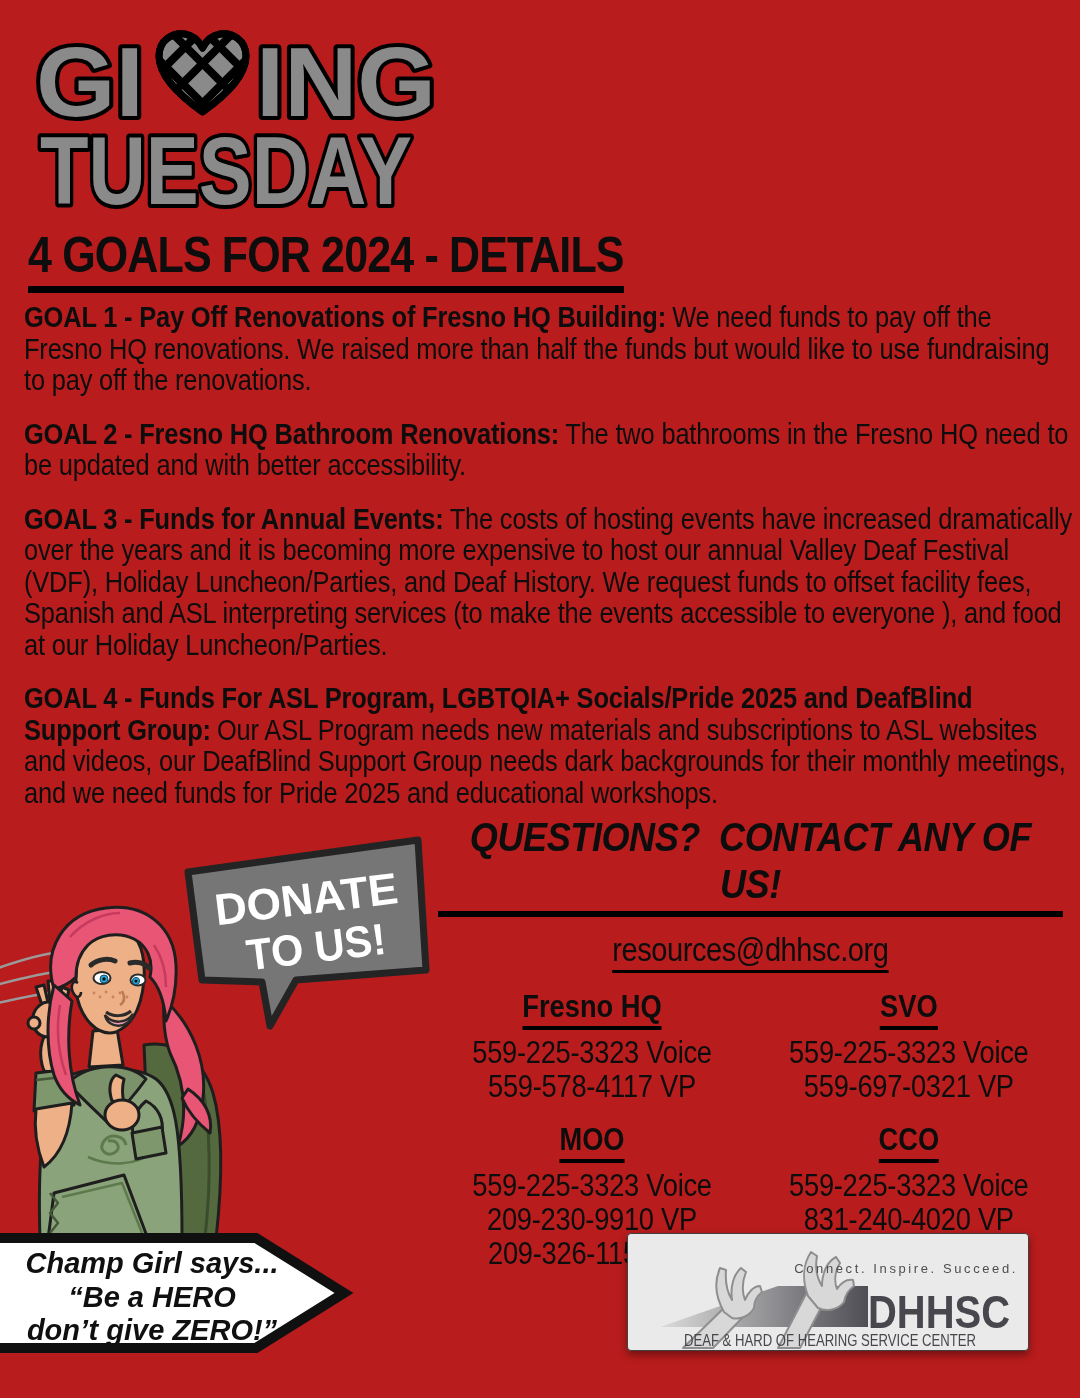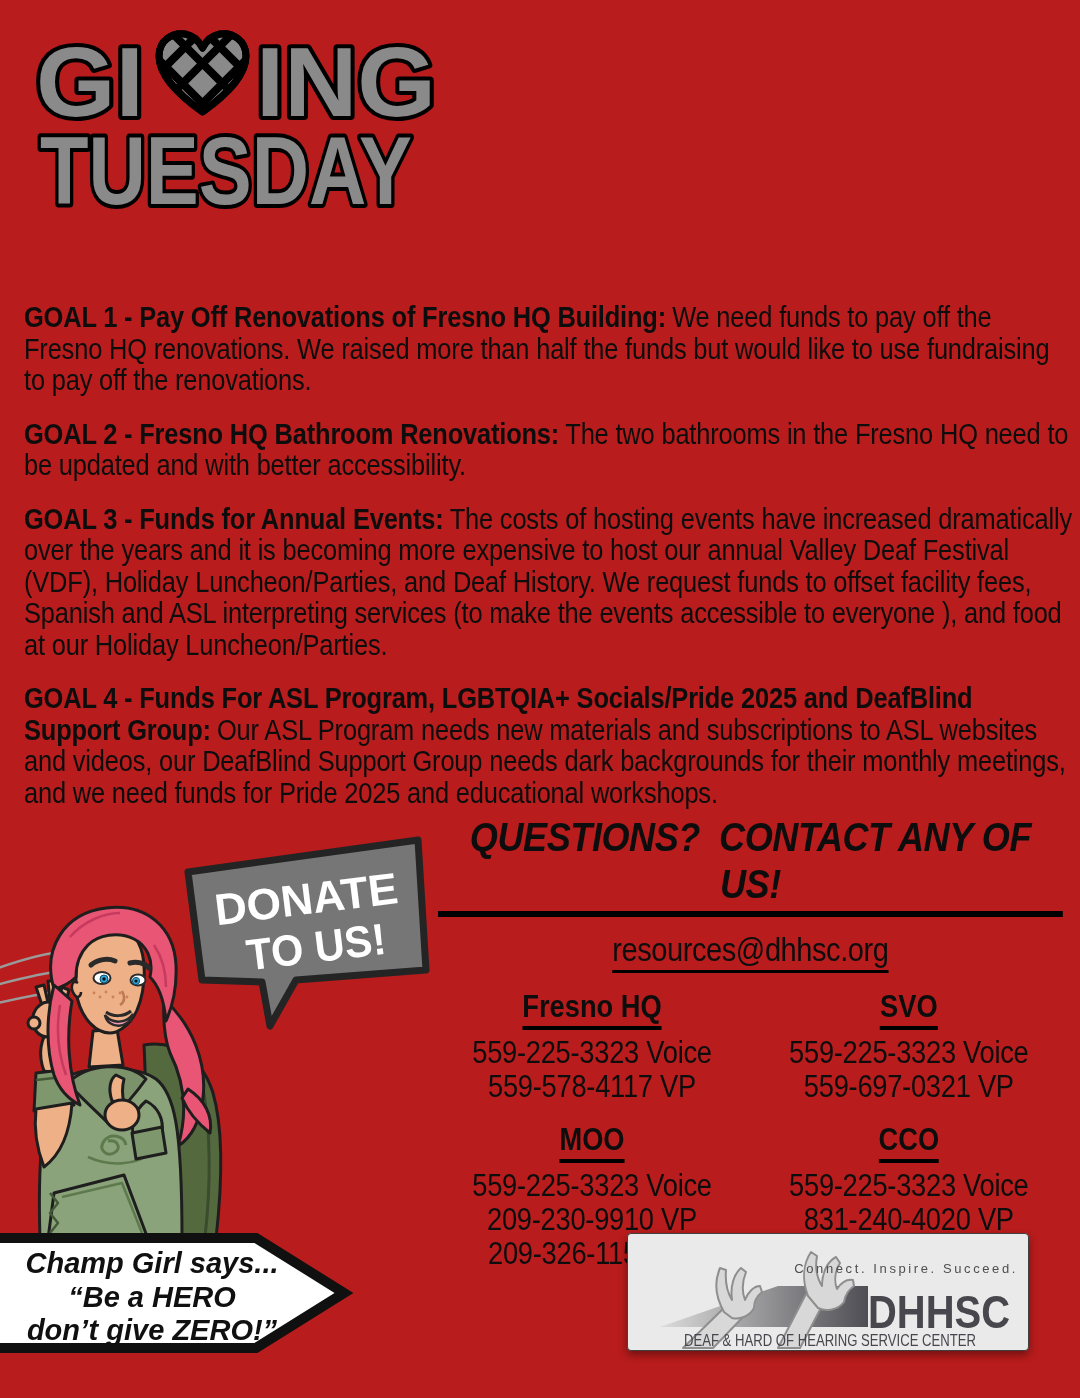--- a/index.html
+++ b/index.html
@@ -101,20 +101,23 @@
         <path d="M107,12 L33,86"></path>
           <path d="M85,-6 L7,72"></path>
           <path d="M61,-16 L-13,58"></path>
       </g>
       <path d="M47.5,80 C20,60 4,42 4,24 C4,8 18,0 30,2 C38,3.5 44,9 47.5,16 C51,9 57,3.5 65,2 C77,0 91,8 91,24 C91,42 75,60 47.5,80 Z" fill="none" stroke="#000" stroke-width="7" stroke-linejoin="round"></path>
     </g>
     <text x="222" y="96" font-size="99" textLength="180" lengthAdjust="spacingAndGlyphs">ING</text>
     <text x="6" y="184" font-size="96" textLength="372" lengthAdjust="spacingAndGlyphs">TUESDAY</text>
   </svg>
 
+  <div class="headline-wrap">
+    <h1 class="headline">4 GOALS FOR 2024 - DETAILS</h1>
+  </div>
 
   <div class="goals">
     <p class="goal"><b>GOAL 1 - Pay Off Renovations of Fresno HQ Building:</b><span>We need funds to pay off the Fresno HQ renovations. We raised more than half the funds but would like to use fundraising to pay off the renovations.</span></p>
     <p class="goal"><b>GOAL 2 - Fresno HQ Bathroom Renovations:</b><span>The two bathrooms in the Fresno HQ need to be updated and with better accessibility.</span></p>
     <p class="goal"><b>GOAL 3 -  Funds for Annual Events:</b><span>The costs of hosting events have increased dramatically over the years and it is becoming more expensive to host our annual Valley Deaf Festival (VDF), Holiday Luncheon/Parties, and Deaf History. We request funds to offset facility fees, Spanish and ASL interpreting services (to make the events accessible to everyone ), and food at our Holiday Luncheon/Parties.</span></p>
     <p class="goal"><b>GOAL 4 - Funds For ASL Program, LGBTQIA+ Socials/Pride 2025 and DeafBlind Support Group:</b><span>Our ASL Program needs new materials and subscriptions to ASL websites and videos, our DeafBlind Support Group needs dark backgrounds for their monthly meetings, and we need funds for Pride 2025 and educational workshops.</span></p>
   </div>
 
   <svg class="bubble-svg" width="268" height="208" viewBox="0 0 268 208">
     <path d="M16,42 L246,10 L254,140 L124,150 L98,196 L90,152 L30,150 Z" fill="#767676" stroke="#242424" stroke-width="7" stroke-linejoin="round"></path>

